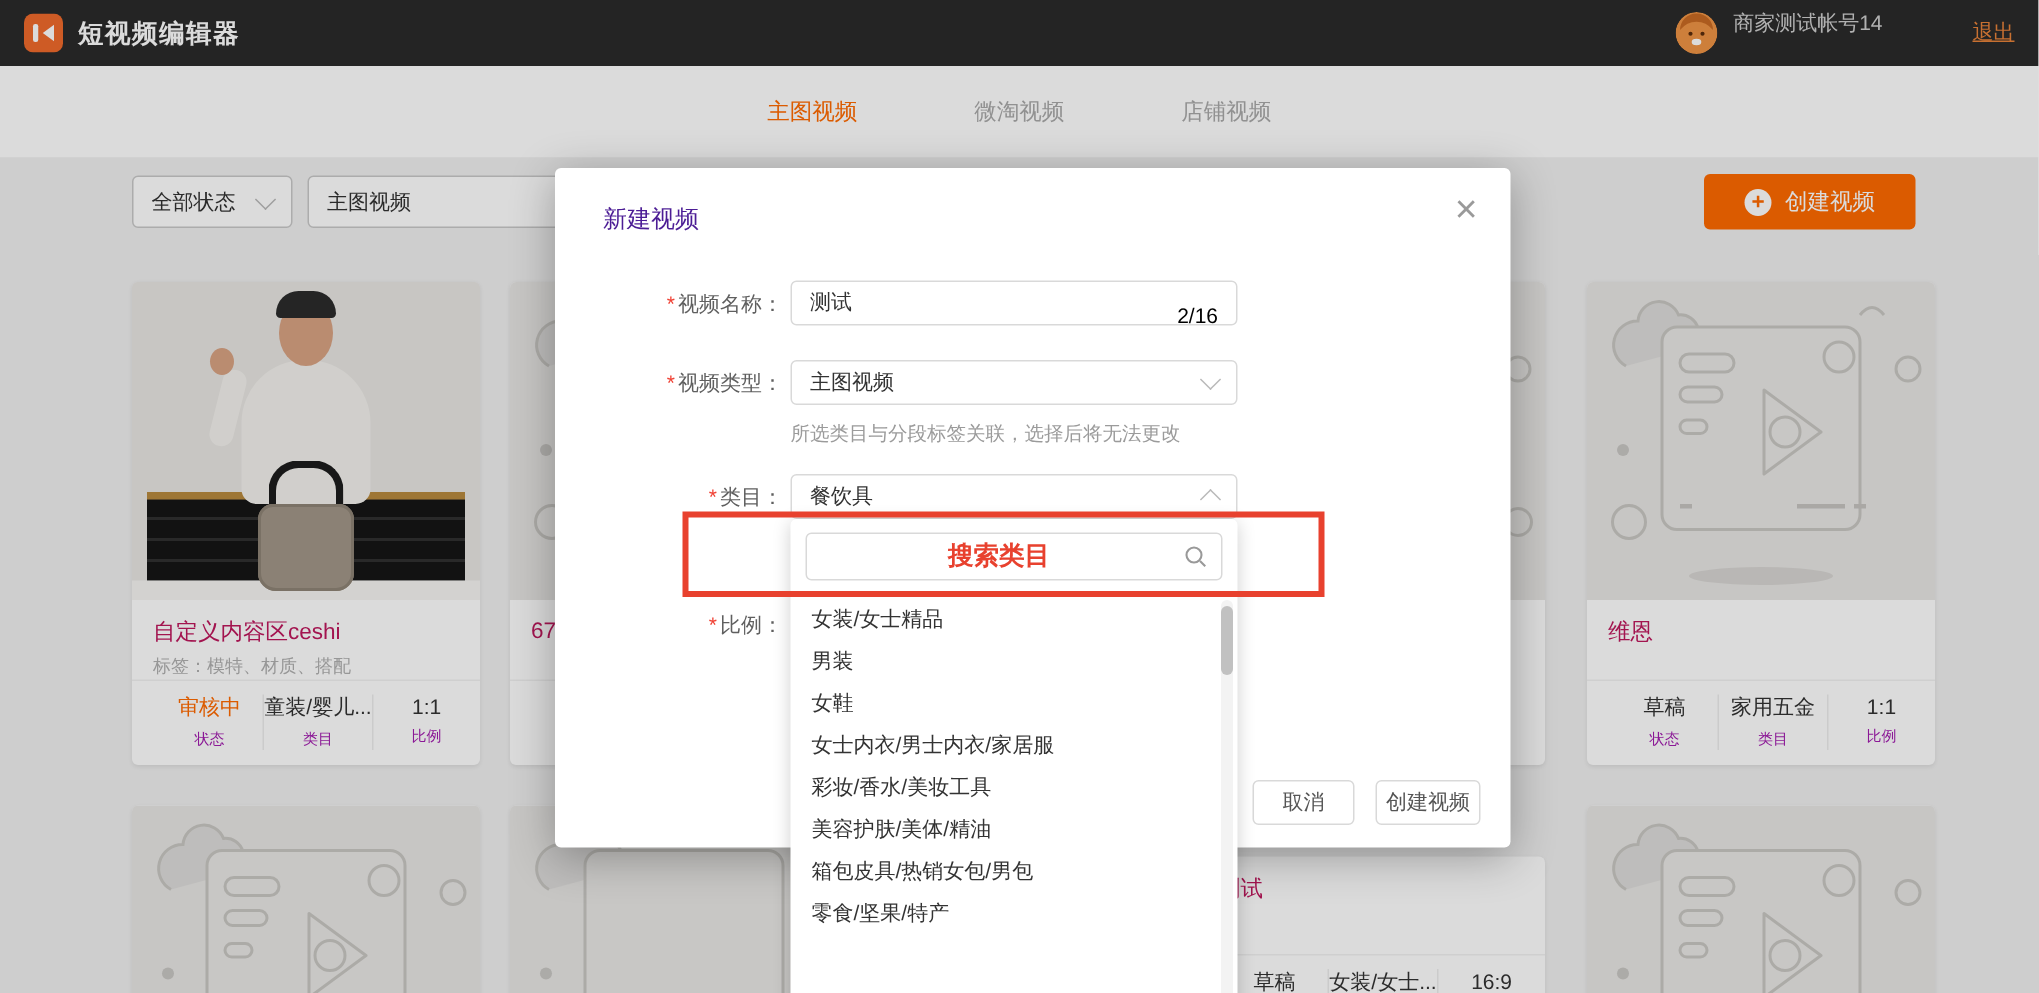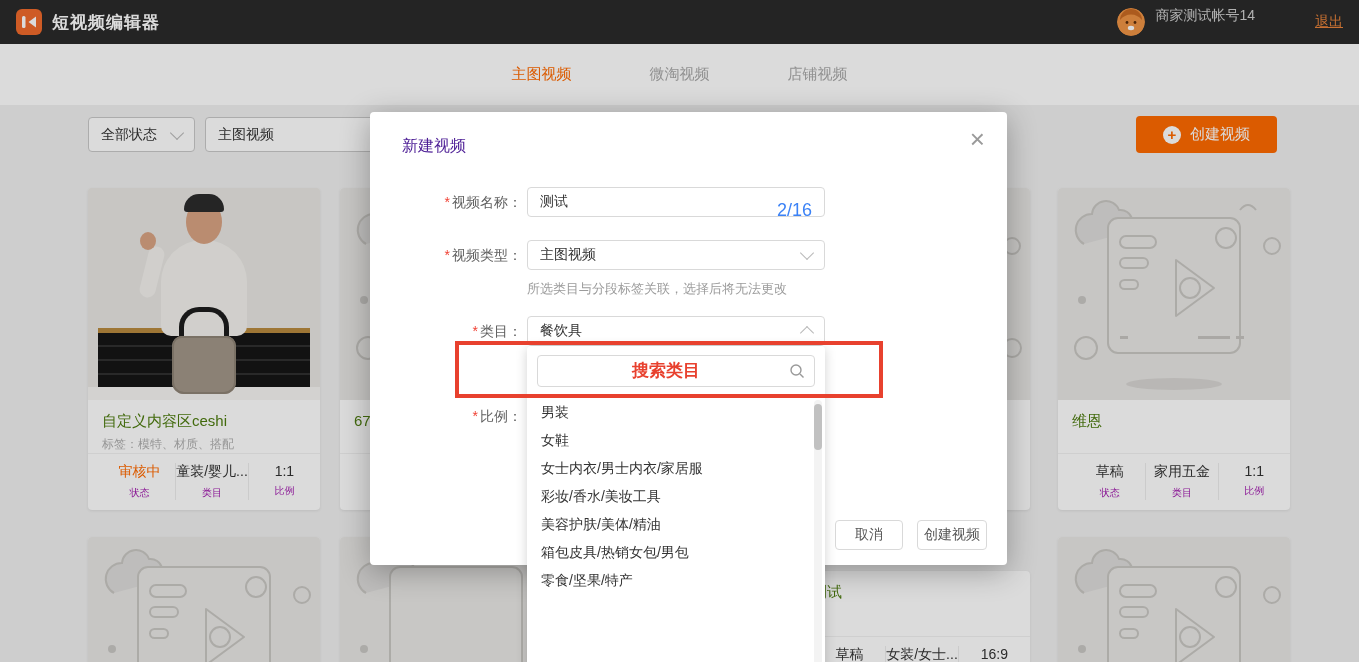--- a/index.html
+++ b/index.html
@@ -38,21 +38,21 @@
     font-size:15px;font-weight:bold;line-height:18px;text-align:center;}
   .create-btn .lbl{color:#fff;font-size:15px;}
   
   .content{position:absolute;top:165px;left:0;right:0;bottom:0;background:#f0f0f0;}
   .card{position:absolute;width:232px;background:#ffffff;border-radius:4px;overflow:hidden;
     box-shadow:0 1px 3px rgba(0,0,0,0.08);}
   .card.r1{height:322px;}
   .card.r2{height:290px;}
   .card-img{height:212px;background:#e8e7e5;position:relative;overflow:hidden;}
   .card-body{display:flex;flex-direction:column;height:110px;box-sizing:border-box;}
-  .card-title{font-size:15px;color:#4d7c0f;padding:12px 14px 0 14px;white-space:nowrap;overflow:hidden;}
+  .card-title{font-size:15px;color:#be185d;padding:12px 14px 0 14px;white-space:nowrap;overflow:hidden;}
   .card-tags{font-size:12px;color:#b0b0b0;padding:6px 14px 0 14px;white-space:nowrap;overflow:hidden;}
   .card-stats{margin-top:auto;display:flex;border-top:1px solid #f1f1f1;padding:9px 0 10px 16px;}
   .stat{flex:1;text-align:center;}
   .stat + .stat{border-left:1px solid #ededed;}
   .stat .v{font-size:14px;color:#333;white-space:nowrap;overflow:hidden;}
   .stat .v.orange{color:#ff6a00;}
   .stat .l{font-size:10px;color:#a21caf;margin-top:5px;}
   .card.noimg .card-body{height:auto;}
   .card.noimg .card-stats{margin-top:34px;}
   
@@ -78,21 +78,21 @@
   
   .overlay{position:absolute;inset:0;background:rgba(0,0,0,0.14);z-index:50;}
   .modal{position:absolute;left:370px;top:112px;width:637px;height:453px;background:#fff;
     border-radius:4px;box-shadow:0 6px 30px rgba(0,0,0,0.3);z-index:100;}
   .modal-title{position:absolute;left:32px;top:24px;font-size:16px;color:#4c1d95;}
   .modal-close{position:absolute;right:22px;top:14px;font-size:26px;color:#9a9a9a;cursor:pointer;line-height:1;}
   .f-label{position:absolute;left:40px;width:112px;text-align:right;font-size:14px;color:#5f5f5f;}
   .f-label .req{color:#f04134;margin-right:2px;}
   .f-box{position:absolute;left:157px;width:298px;height:30px;border:1px solid #d9d9d9;border-radius:4px;
     box-sizing:border-box;display:flex;align-items:center;padding:0 12px;font-size:14px;color:#333;background:#fff;}
-  .f-box .cnt{margin-left:auto;color:#3b82f6;font-size:18px;margin-top:16px;}
+  .f-box .cnt{margin-left:auto;color:#000000;font-size:14px;margin-top:16px;}
   .f-box .chev{margin-left:auto;}
   .hint{position:absolute;left:157px;top:168px;font-size:13px;color:#9b9b9b;}
   .m-btn{position:absolute;top:408px;height:30px;border:1px solid #d9d9d9;border-radius:4px;background:#fff;
     box-sizing:border-box;font-size:14px;color:#555;display:flex;align-items:center;justify-content:center;cursor:pointer;}
   .m-btn.cancel{left:465px;width:68px;}
   .m-btn.submit{left:547px;width:70px;}
   
   .cat-dd{position:absolute;left:527px;top:346px;width:298px;height:330px;background:#fff;
     border-radius:4px;box-shadow:0 2px 12px rgba(0,0,0,0.18);z-index:150;box-sizing:border-box;}
   .cat-search{position:absolute;left:10px;top:9px;width:278px;height:32px;border:1px solid #d9d9d9;
@@ -414,20 +414,21 @@
 
 <div class="cat-dd">
   <input class="cat-search" type="text" placeholder="搜索类目" style="">
   <span class="dd-search-icon">
     <svg width="16" height="16" viewBox="0 0 16 16" fill="none" stroke="#999" stroke-width="1.4">
       <circle cx="7" cy="7" r="5"></circle>
         <line x1="11" y1="11" x2="14.5" y2="14.5"></line>
     </svg>
   </span>
   <ul class="dd-list">
+    <li>女装/女士精品</li>
     <li>男装</li>
     <li>女鞋</li>
     <li>女士内衣/男士内衣/家居服</li>
     <li>彩妆/香水/美妆工具</li>
     <li>美容护肤/美体/精油</li>
     <li>箱包皮具/热销女包/男包</li>
     <li>零食/坚果/特产</li>
   </ul>
   <div class="dd-sb">
     <div class="dd-thumb"></div>

